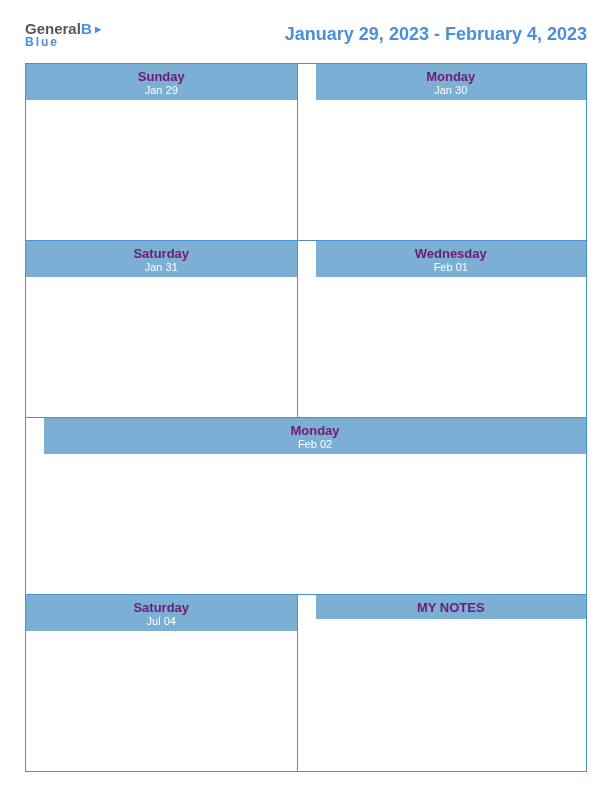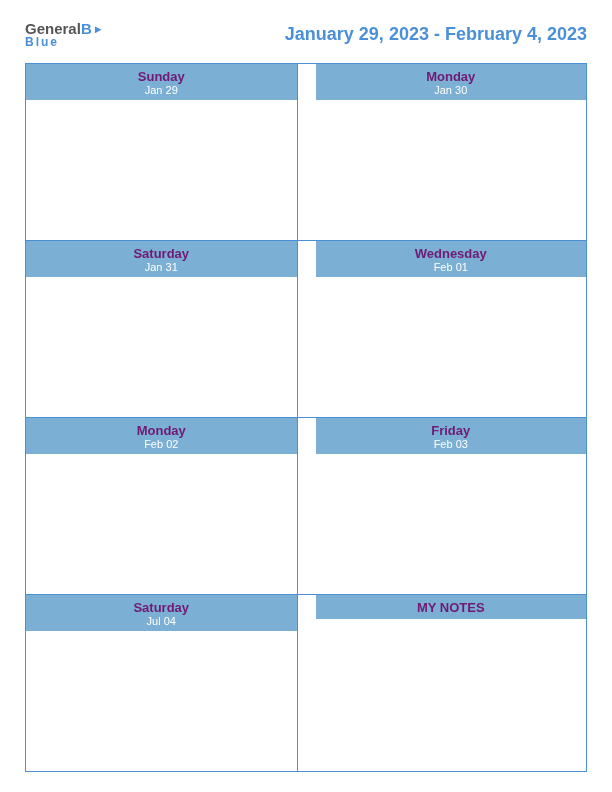--- a/index.html
+++ b/index.html
@@ -187,27 +187,20 @@
     </div>
 
     <div class="cal-row">
       <div class="cal-cell">
         <div class="cell-header">
           <div class="day-name">Monday</div>
           <div class="day-date">Feb 02</div>
         </div>
         <div class="cell-body"></div>
       </div>
-      <div class="cal-cell">
-        <div class="cell-header">
-          <div class="day-name">Friday</div>
-          <div class="day-date">Feb 03</div>
-        </div>
-        <div class="cell-body"></div>
-      </div>
     </div>
 
     <div class="cal-row">
       <div class="cal-cell">
         <div class="cell-header">
           <div class="day-name">Saturday</div>
           <div class="day-date">Jul 04</div>
         </div>
         <div class="cell-body"></div>
       </div>

